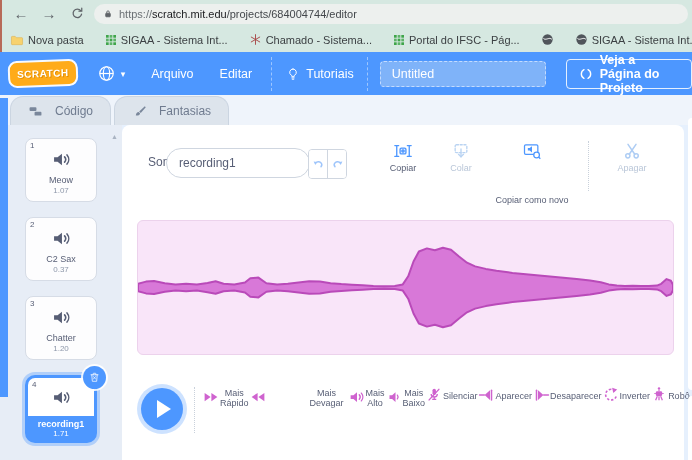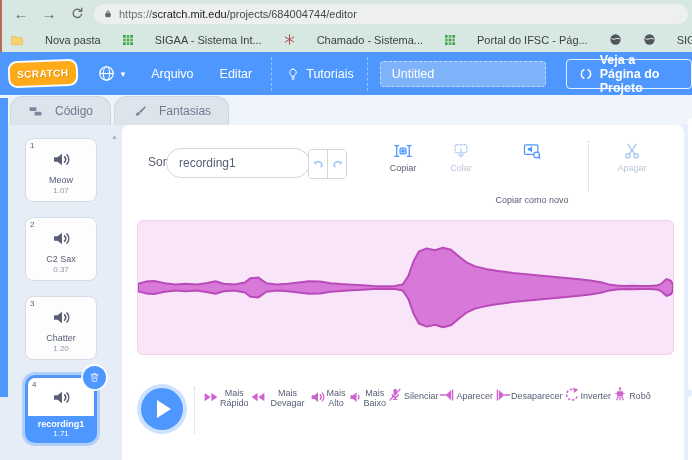--- a/index.html
+++ b/index.html
@@ -14,21 +14,21 @@
   .nav-btn{width:22px;height:22px;display:flex;align-items:center;justify-content:center;
     color:#5f6368;font-size:15px;margin-right:6px;border-radius:50%;}
   #url-bar{flex:1;height:20px;background:#edf0ee;border-radius:10px;margin-right:4px;
     display:flex;align-items:center;padding:0 8px;gap:5px;}
   #url-text{font-size:11px;white-space:nowrap;overflow:hidden;}
   #url-text .scheme{color:#6c7175;}
   #url-text .domain{color:#202124;}
   #url-text .path{color:#44484c;}
   #bookmarks-bar{left:0;top:27px;width:692px;height:25px;display:flex;align-items:center;
     padding-left:10px;gap:21px;box-sizing:border-box;}
-  .bookmark{display:flex;align-items:center;gap:21px;font-size:11px;color:#3c4043;white-space:nowrap;}
+  .bookmark{display:flex;align-items:center;gap:4px;font-size:11px;color:#3c4043;white-space:nowrap;}
 
   
   #scratch-header{left:0;top:52px;width:692px;height:43px;background:#4d97ff;display:flex;
     align-items:center;color:#fff;font-size:12.5px;}
   #scratch-logo{margin-left:10px;background:#ffab19;color:#fff;font-weight:800;font-size:10px;
     letter-spacing:.5px;padding:6px 7px;border-radius:7px;box-shadow:0 0 0 2px rgba(255,255,255,.95);
     text-shadow:1px 1px 0 #e08c00;transform:rotate(-2deg);}
   .hdr-item{display:flex;align-items:center;gap:5px;padding:0 13px;height:43px;}
   .hdr-divider{width:0;height:34px;border-left:1px dashed rgba(255,255,255,.45);}
   #project-title-input{width:142px;height:24px;background:#7fb3f9;border:1px dashed #c3dbff;
@@ -86,21 +86,21 @@
   #waveform-box{left:15px;top:95px;width:537px;height:135px;background:#f9e5f9;
     border:1px solid #ecd2ec;border-radius:6px;box-sizing:border-box;overflow:hidden;}
   #play-button{left:19px;top:263px;width:42px;height:42px;border-radius:50%;background:#4d97ff;
     box-shadow:0 0 0 4px rgba(77,151,255,.28);display:flex;align-items:center;justify-content:center;}
   .play-tri{width:0;height:0;border-top:9px solid transparent;border-bottom:9px solid transparent;
     border-left:14px solid #fff;margin-left:4px;}
   #play-divider{left:72px;top:262px;width:0;height:46px;border-left:1px dotted #c9d1db;}
   #effects-row{left:80px;top:261px;width:392px;display:flex;justify-content:space-between;align-items:flex-start;}
   .effect{display:flex;flex-direction:row;align-items:center;text-align:center;}
   .effect .e-label{font-size:9px;color:#575e75;margin-top:2px;line-height:1.15;}
-  .effect.two-line .e-label{width:42px;}
+  .effect.two-line .e-label{width:42px;margin-left:39px;}
 
   #right-sliver-top{left:688px;top:118px;width:4px;height:272px;background:#fff;border-radius:4px 0 0 4px;}
   #right-sliver-bot{left:688px;top:396px;width:4px;height:64px;background:#fff;border-radius:4px 0 0 0;}
 </style>
 </head>
 <body>
 
 <div id="screen">
 
   <div id="chrome" class="abs">

